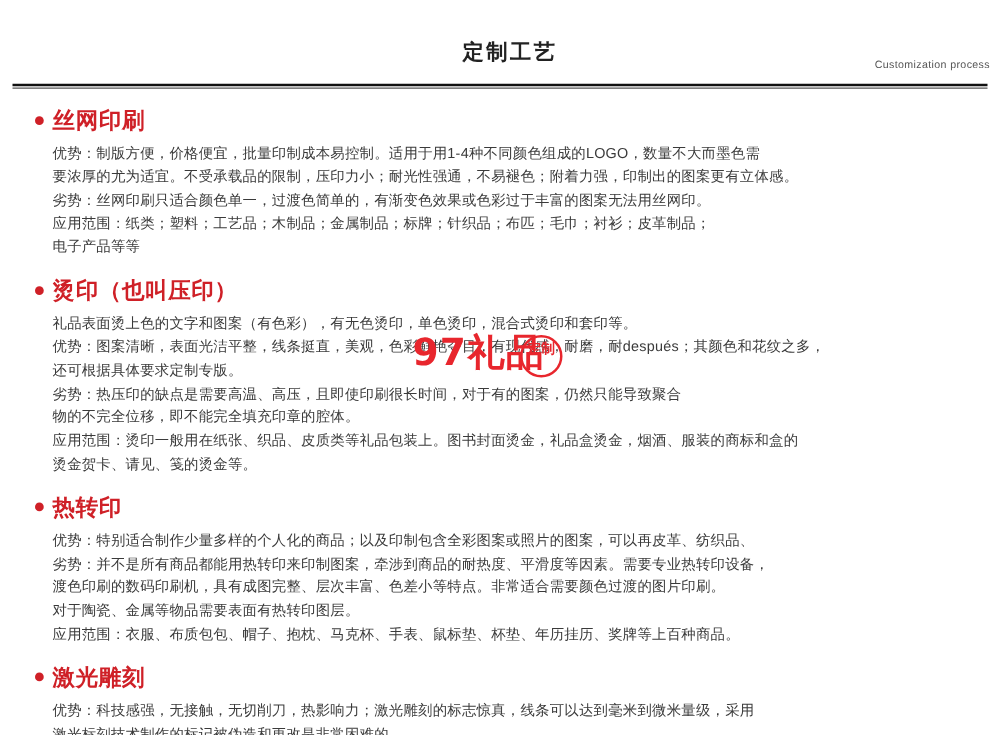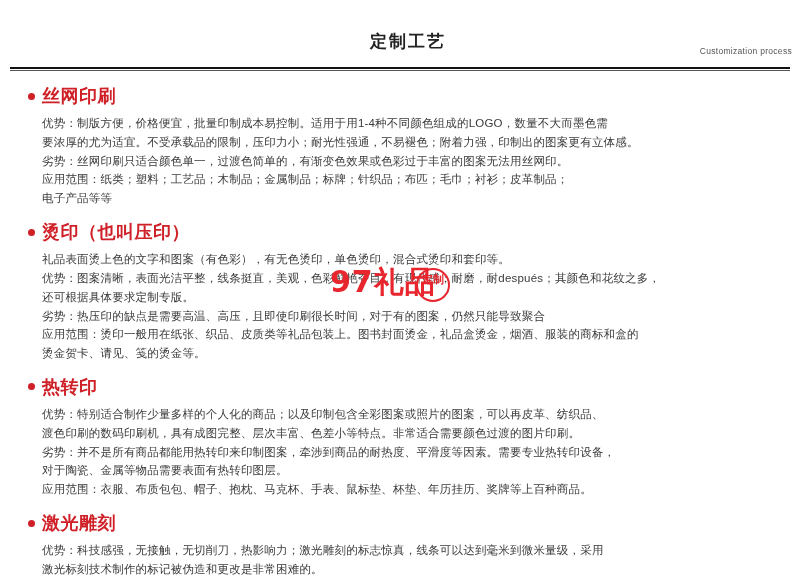--- a/index.html
+++ b/index.html
@@ -152,32 +152,33 @@
 
     <div class="section">
       <div class="sec-head">
         <span class="bullet"></span>
         <span class="sec-title">烫印（也叫压印）</span>
       </div>
       <p class="para">礼品表面烫上色的文字和图案（有色彩），有无色烫印，单色烫印，混合式烫印和套印等。</p>
       <p class="para">优势：图案清晰，表面光洁平整，线条挺直，美观，色彩鲜艳夺目，有现代感；耐磨，耐después；其颜色和花纹之多，</p>
       <p class="para">还可根据具体要求定制专版。</p>
       <p class="para">劣势：热压印的缺点是需要高温、高压，且即使印刷很长时间，对于有的图案，仍然只能导致聚合</p>
+      <p class="para">物的不完全位移，即不能完全填充印章的腔体。</p>
       <p class="para">应用范围：烫印一般用在纸张、织品、皮质类等礼品包装上。图书封面烫金，礼品盒烫金，烟酒、服装的商标和盒的</p>
       <p class="para">烫金贺卡、请见、笺的烫金等。</p>
     </div>
 
     <div class="section">
       <div class="sec-head">
         <span class="bullet"></span>
         <span class="sec-title">热转印</span>
       </div>
       <p class="para">优势：特别适合制作少量多样的个人化的商品；以及印制包含全彩图案或照片的图案，可以再皮革、纺织品、</p>
+      <p class="para">劣势：并不是所有商品都能用热转印来印制图案，牵涉到商品的耐热度、平滑度等因素。需要专业热转印设备，</p>
       <p class="para">渡色印刷的数码印刷机，具有成图完整、层次丰富、色差小等特点。非常适合需要颜色过渡的图片印刷。</p>
-      <p class="para">劣势：并不是所有商品都能用热转印来印制图案，牵涉到商品的耐热度、平滑度等因素。需要专业热转印设备，</p>
       <p class="para">对于陶瓷、金属等物品需要表面有热转印图层。</p>
       <p class="para">应用范围：衣服、布质包包、帽子、抱枕、马克杯、手表、鼠标垫、杯垫、年历挂历、奖牌等上百种商品。</p>
     </div>
 
     <div class="section">
       <div class="sec-head">
         <span class="bullet"></span>
         <span class="sec-title">激光雕刻</span>
       </div>
       <p class="para">优势：科技感强，无接触，无切削刀，热影响力；激光雕刻的标志惊真，线条可以达到毫米到微米量级，采用</p>

